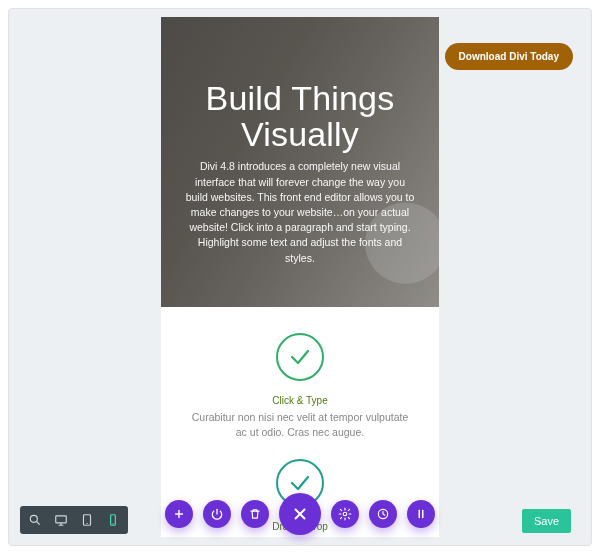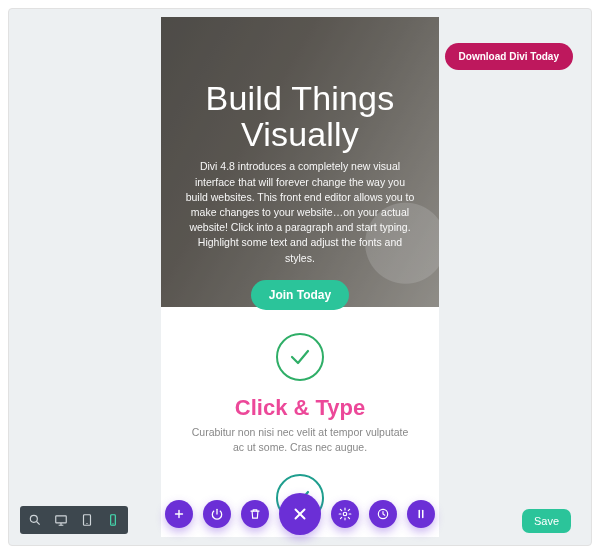--- a/index.html
+++ b/index.html
@@ -16,21 +16,21 @@
     inset: 8px;
     border: 1px solid #e1e1e1;
     border-radius: 4px;
     background: #edf0f2;
     overflow: hidden;
   }
   .download-btn {
     position: absolute;
     top: 34px;
     right: 18px;
-    background: #be185d;
+    background: #a16207;
     color: #fff;
     font-size: 10px;
     font-weight: 600;
     padding: 8px 14px;
     border-radius: 18px;
     border: none;
     cursor: pointer;
   }
   .preview {
     position: absolute;
@@ -92,23 +92,23 @@
   .check-circle {
     width: 48px; height: 48px;
     border: 2px solid #2fae67;
     border-radius: 50%;
     margin: 0 auto 14px;
     display: flex; align-items: center; justify-content: center;
   }
   .check-circle.teal { border-color: #1f9e8e; }
   .check-circle svg { width: 24px; height: 24px; }
   .feature-title {
-    font-size: 22px;
-    font-weight: 700;
-    color: #ec4899;
+    font-size: 10px;
+    font-weight: 400;
+    color: #4d7c0f;
     margin-bottom: 4px;
   }
   .feature-text {
     font-size: 10.5px;
     color: #888;
     line-height: 1.4;
     padding: 0 6px;
   }
   .feature2 { padding-top: 20px; }
 
@@ -159,47 +159,46 @@
   .save-btn {
     position: absolute;
     right: 20px;
     bottom: 12px;
     background: #2bc49a;
     color: #fff;
     border: none;
     font-size: 11px;
     font-weight: 500;
     padding: 6px 12px;
-    border-radius: 7px;
+    border-radius: 2px;
     cursor: pointer;
   }
 </style>
 </head>
 <body>
 
 <div class="frame">
 
   <button class="download-btn">Download Divi Today</button>
 
   <div class="preview">
 
     <div class="hero">
       <div class="hero-title">Build Things Visually</div>
       <div class="hero-text">Divi 4.8 introduces a completely new visual interface that will forever change the way you build websites. This front end editor allows you to make changes to your website…on your actual website! Click into a paragraph and start typing. Highlight some text and adjust the fonts and styles.</div>
-      <button class="hero-cta">Join Today</button>
     </div>
 
     <div class="feature">
       <div class="check-circle">
         <svg viewBox="0 0 24 24" fill="none" stroke="#2fae67" stroke-width="2.2" stroke-linecap="round" stroke-linejoin="round">
             <polyline points="4 12 10 18 20 6"></polyline>
           </svg>
       </div>
       <div class="feature-title">Click &amp; Type</div>
-      <div class="feature-text">Curabitur non nisi nec velit at tempor vulputate ac ut some. Cras nec augue.</div>
+      <div class="feature-text">Curabitur non nisi nec velit at tempor vulputate ac ut odio. Cras nec augue.</div>
     </div>
 
     <div class="feature feature2">
       <div class="check-circle teal">
         <svg viewBox="0 0 24 24" fill="none" stroke="#1f9e8e" stroke-width="2.2" stroke-linecap="round" stroke-linejoin="round">
             <polyline points="4 12 10 18 20 6"></polyline>
           </svg>
       </div>
       <div class="feature-title">Drag &amp; Drop</div>
     </div>

